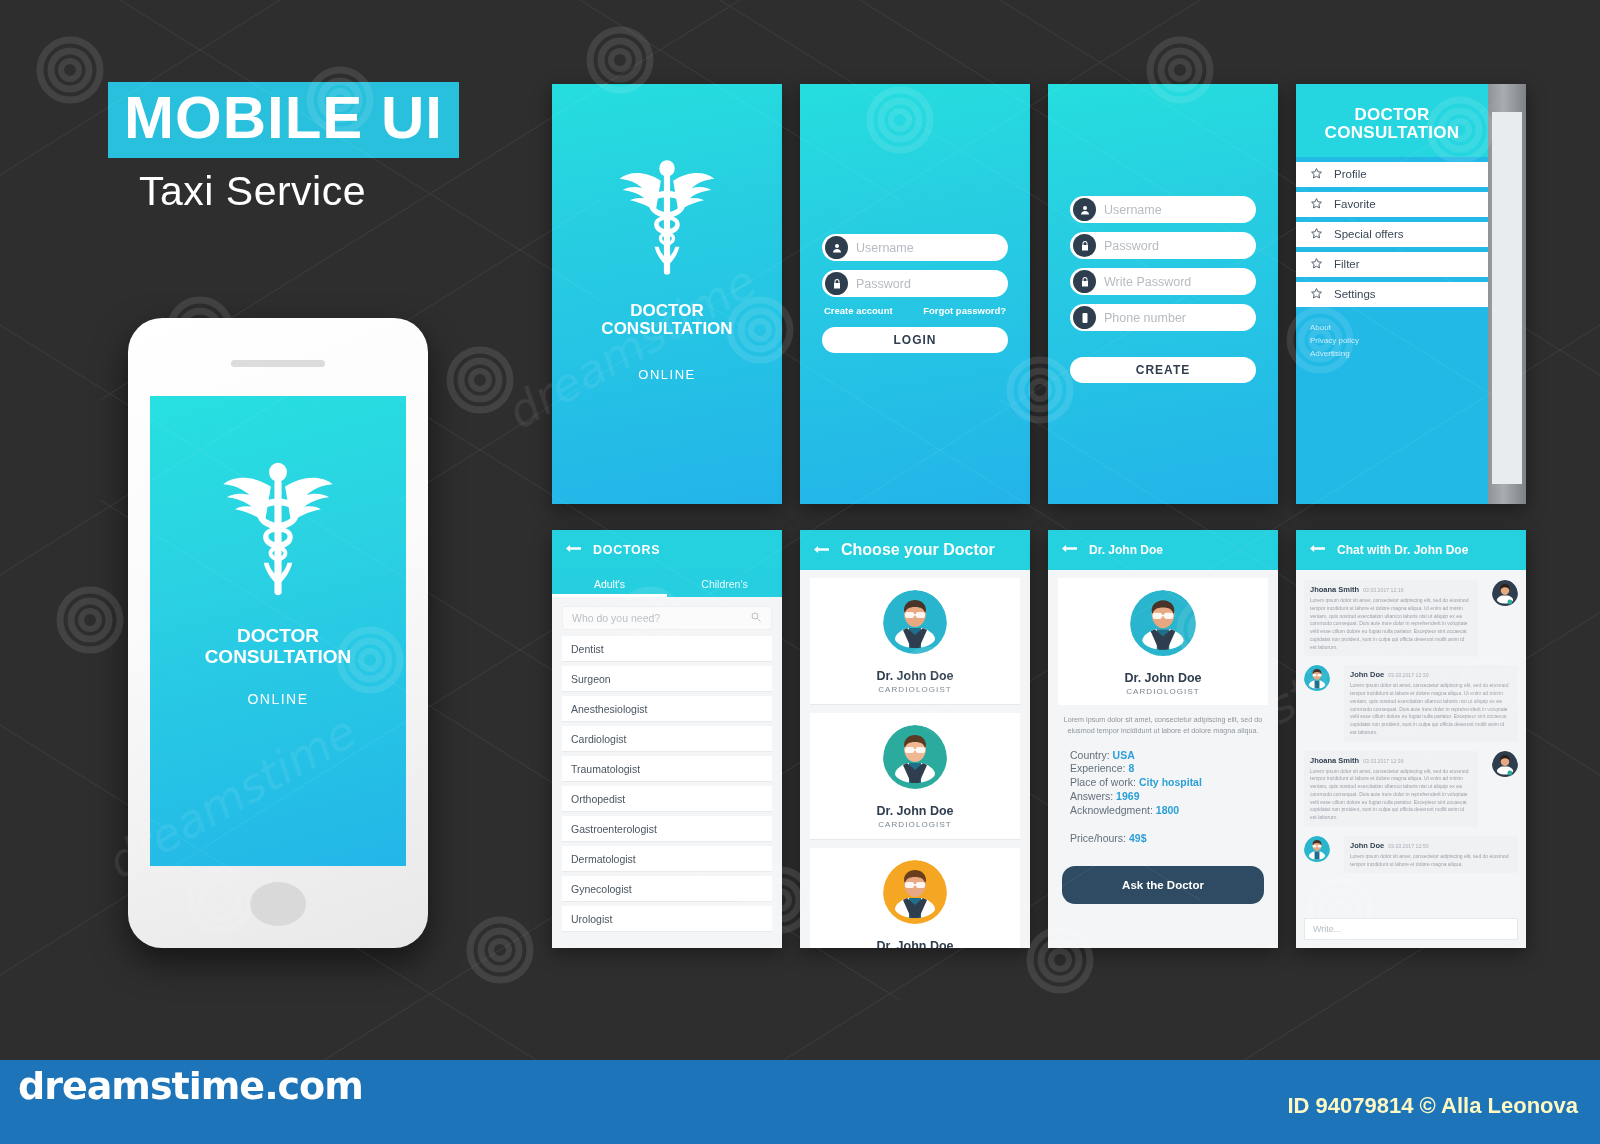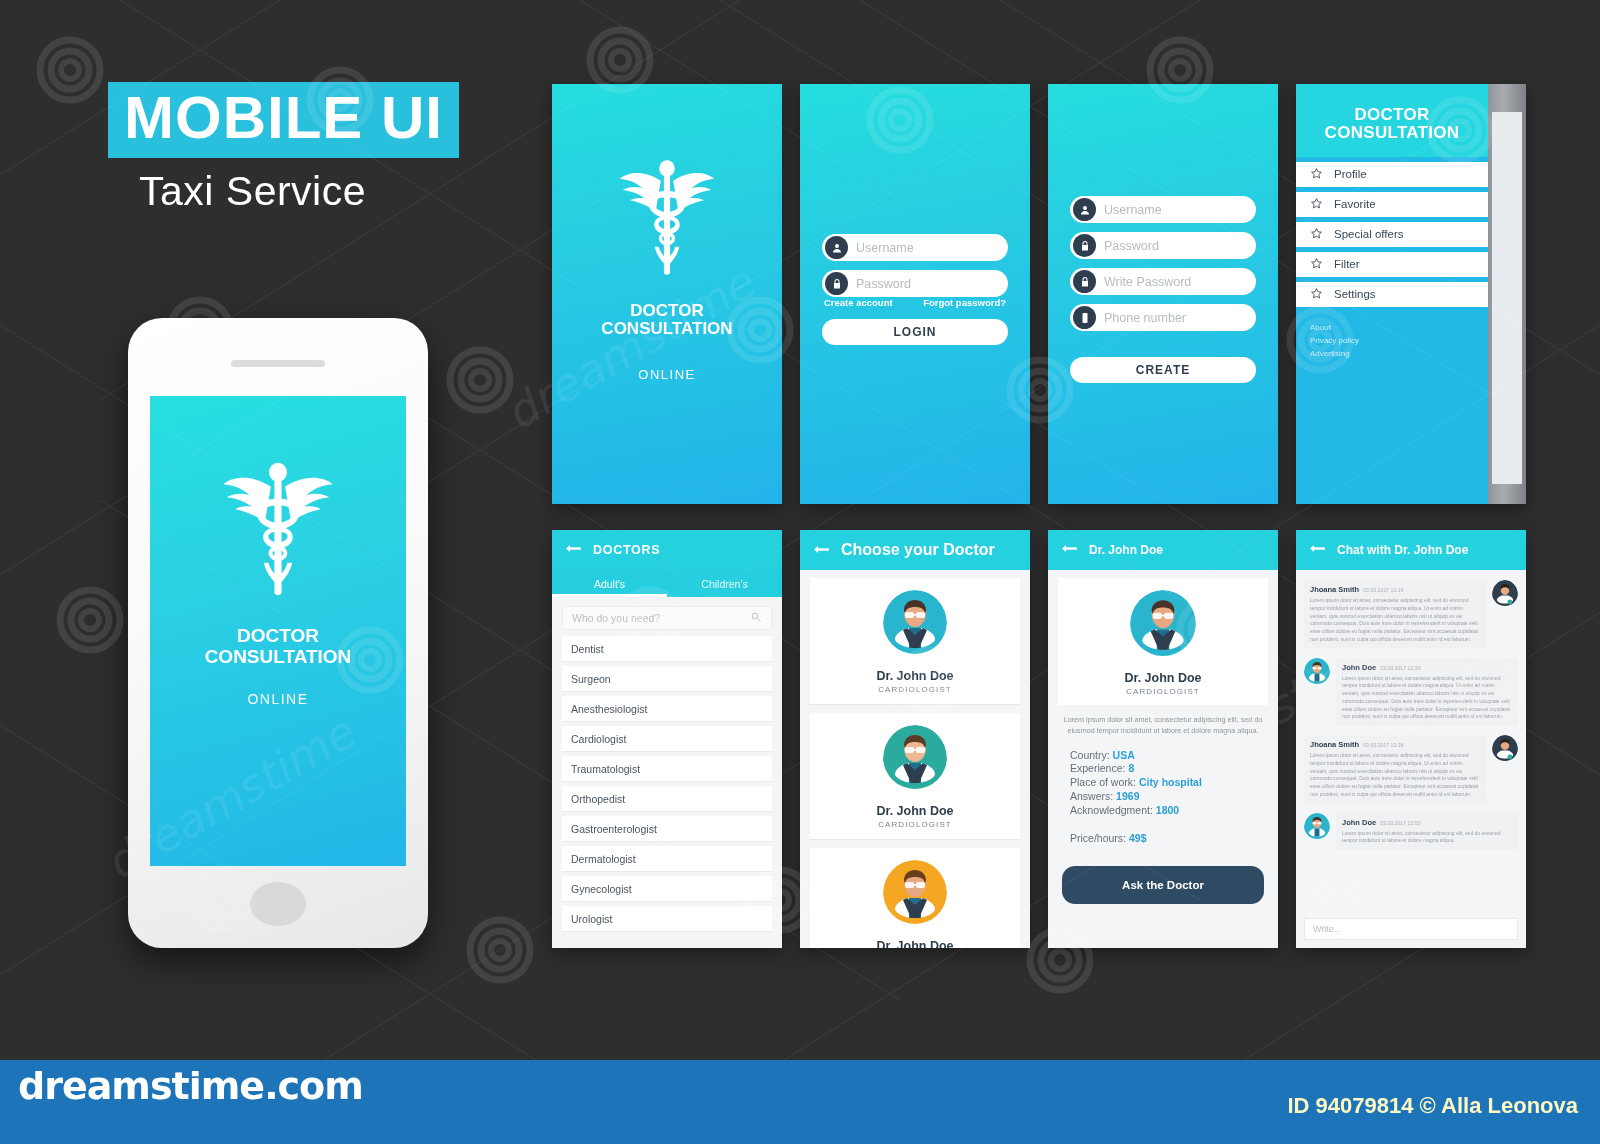--- a/index.html
+++ b/index.html
@@ -138,21 +138,21 @@
   .pf-stats div { color:#63707c; font-size:10.5px; line-height:1.32; }
   .pf-stats b { color:#2a9fd8; }
   .pf-price { padding:14px 0 0 22px; color:#63707c; font-size:10.5px; }
   .pf-price b { color:#2a9fd8; }
   .btn-dark { margin:22px 14px 0 14px; height:38px; background:#2f4a63;
      border-radius:13px; display:flex; align-items:center; justify-content:center;
      color:#fff; font-size:11.5px; font-weight:bold; }
 
   
   #s-chat { left:1296px; top:530px; width:230px; height:418px; }
-  .msg { display:flex; gap:6px; margin:0 8px 9px 8px; align-items:flex-start; }
+  .msg { display:flex; gap:14px; margin:0 8px 9px 8px; align-items:flex-start; }
   .msg.left { flex-direction:row; }
   .msg.right { flex-direction:row-reverse; }
   .bubble { flex:1; background:#f0f1f3; padding:5px 6px; }
   .msg.right .bubble { background:#f0f1f3; }
   .msg-head { display:flex; align-items:baseline; gap:4px; margin-bottom:3px; }
   .msg-name { color:#2f3e4e; font-size:7.5px; font-weight:bold; }
   .msg-time { color:#a8b0b7; font-size:5.2px; }
   .msg-body { color:#9aa2aa; font-size:5px; line-height:1.55; }
   .chat-input { position:absolute; left:8px; right:8px; bottom:8px; height:22px;
      background:#fff; border:1px solid #e6e8ea; display:flex; align-items:center;
@@ -249,21 +249,21 @@
       <span>Username</span>
     </div>
     <div class="field">
       <span class="fic">
         <svg width="12" height="12" viewBox="0 0 24 24" fill="#ffffff">
           <path d="M7 10V7a5 5 0 0110 0v3h1v11H6V10zm2 0h6V7a3 3 0 00-6 0z"></path>
         </svg>
       </span>
       <span>Password</span>
     </div>
-    <div class="small-links" style="margin-top:0;padding:0 2px;">
+    <div class="small-links" style="margin-top:8px;padding:0 2px;">
       <span>Create account</span>
       <span>Forgot password?</span>
     </div>
     <div class="btn-white" style="margin-top:11px;">LOGIN</div>
   </div>
 </div>
 
 <div class="screen grad" id="s-reg">
   <div style="padding:112px 22px 0 22px;">
     <div class="field" style="margin-bottom:9px;">

